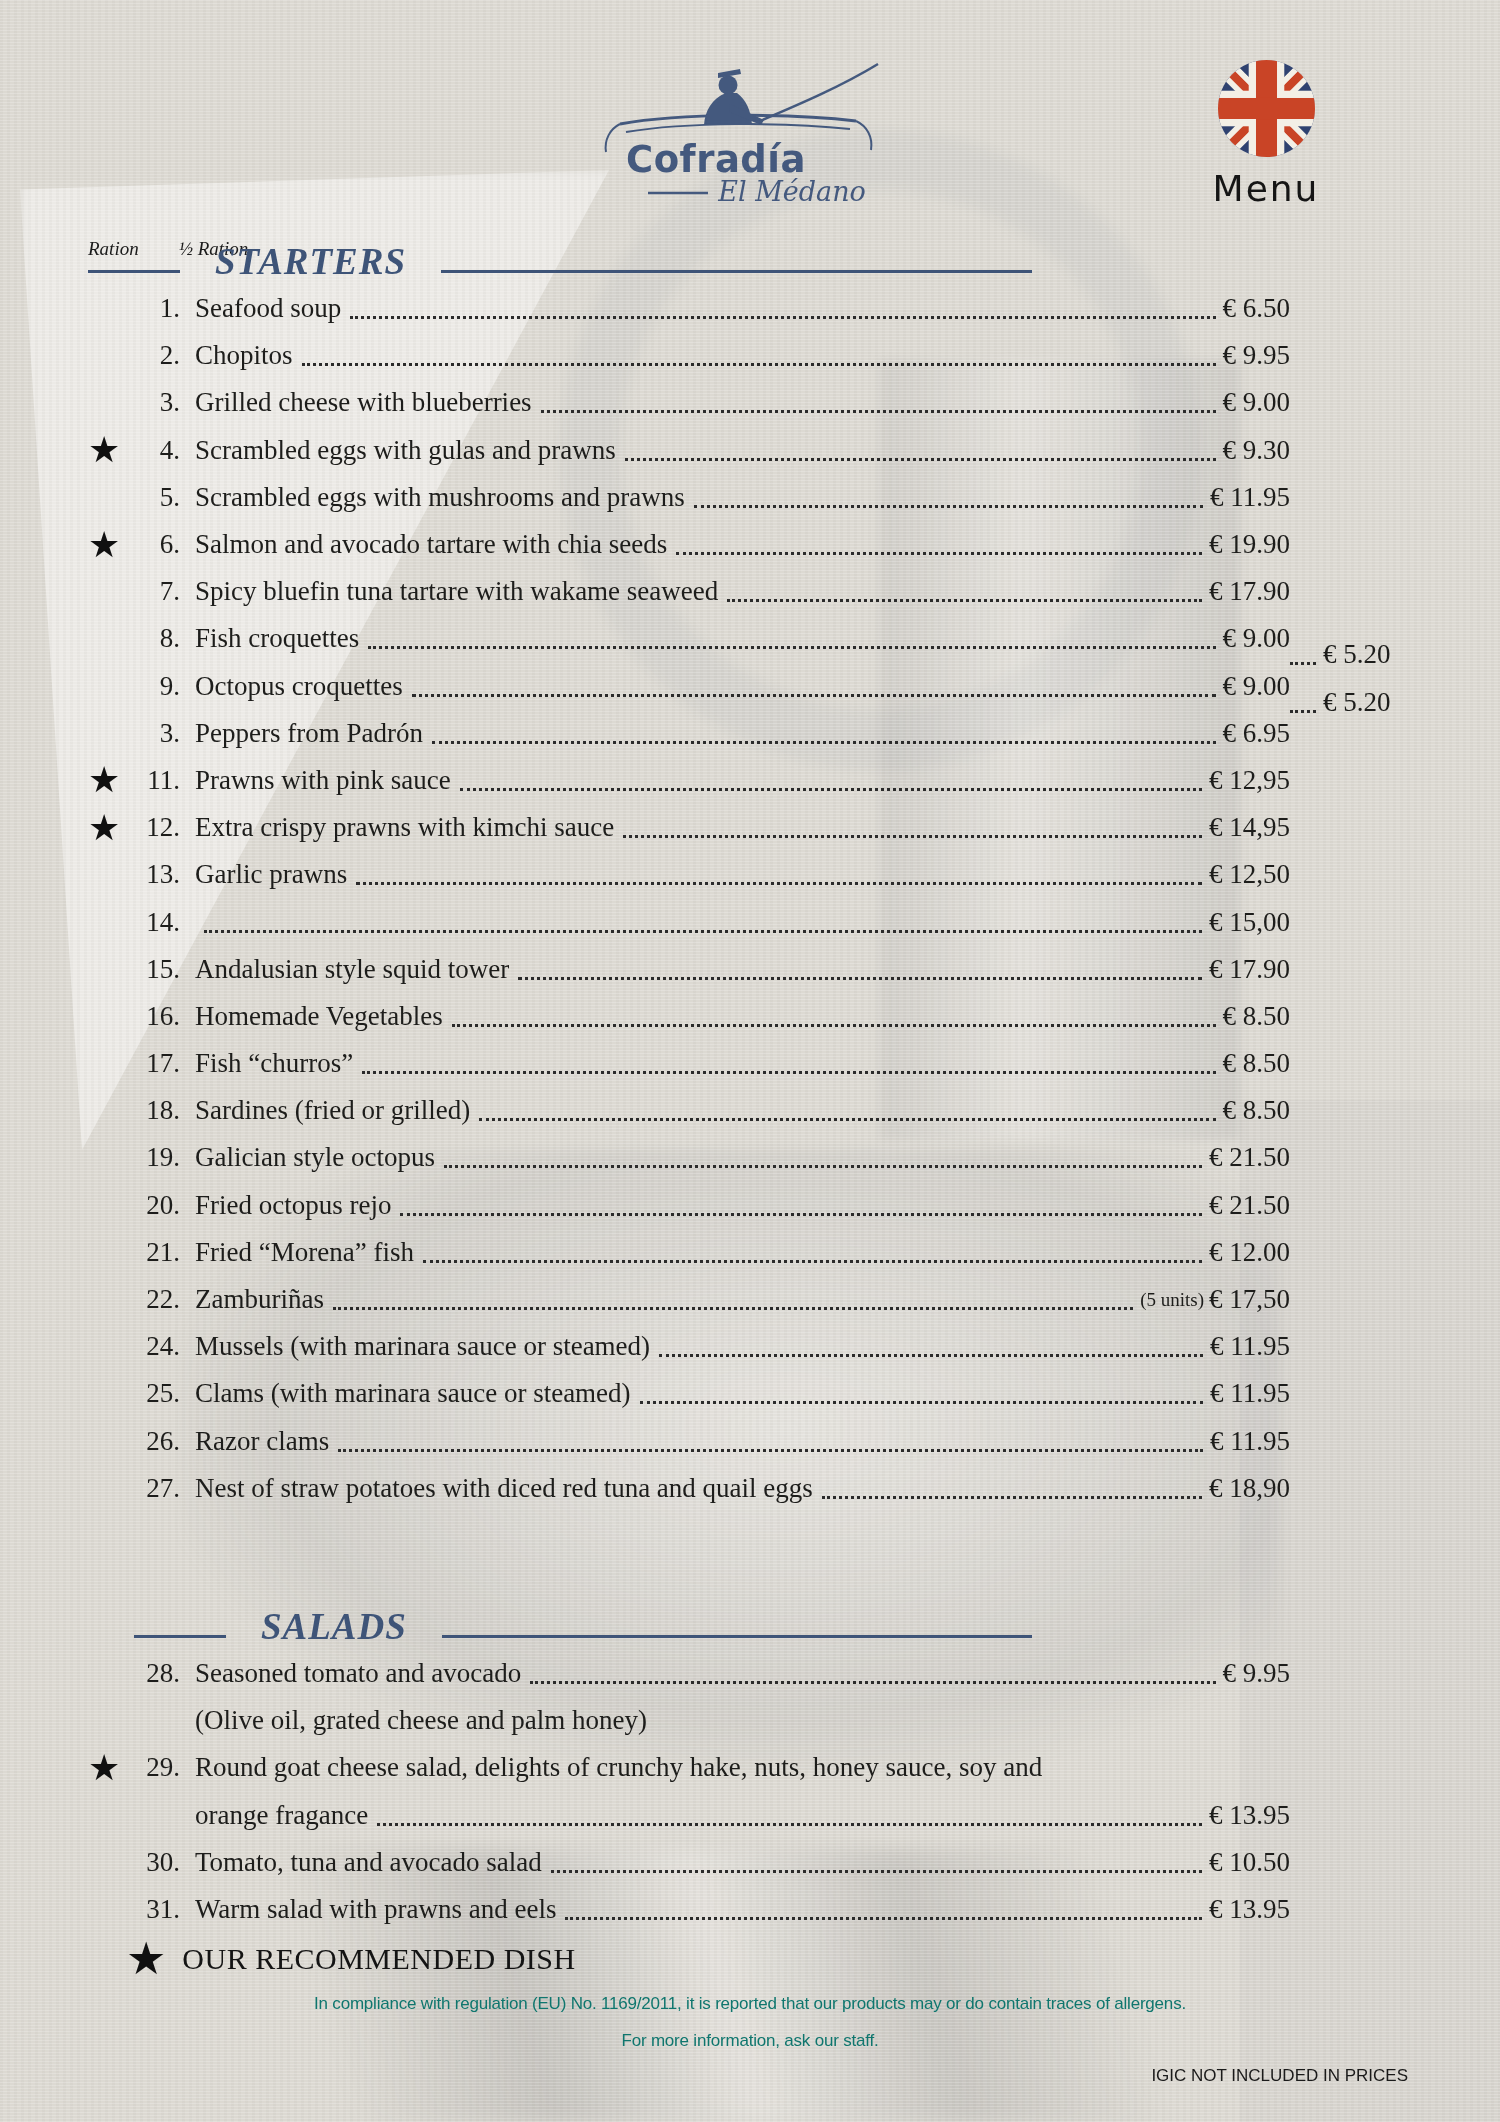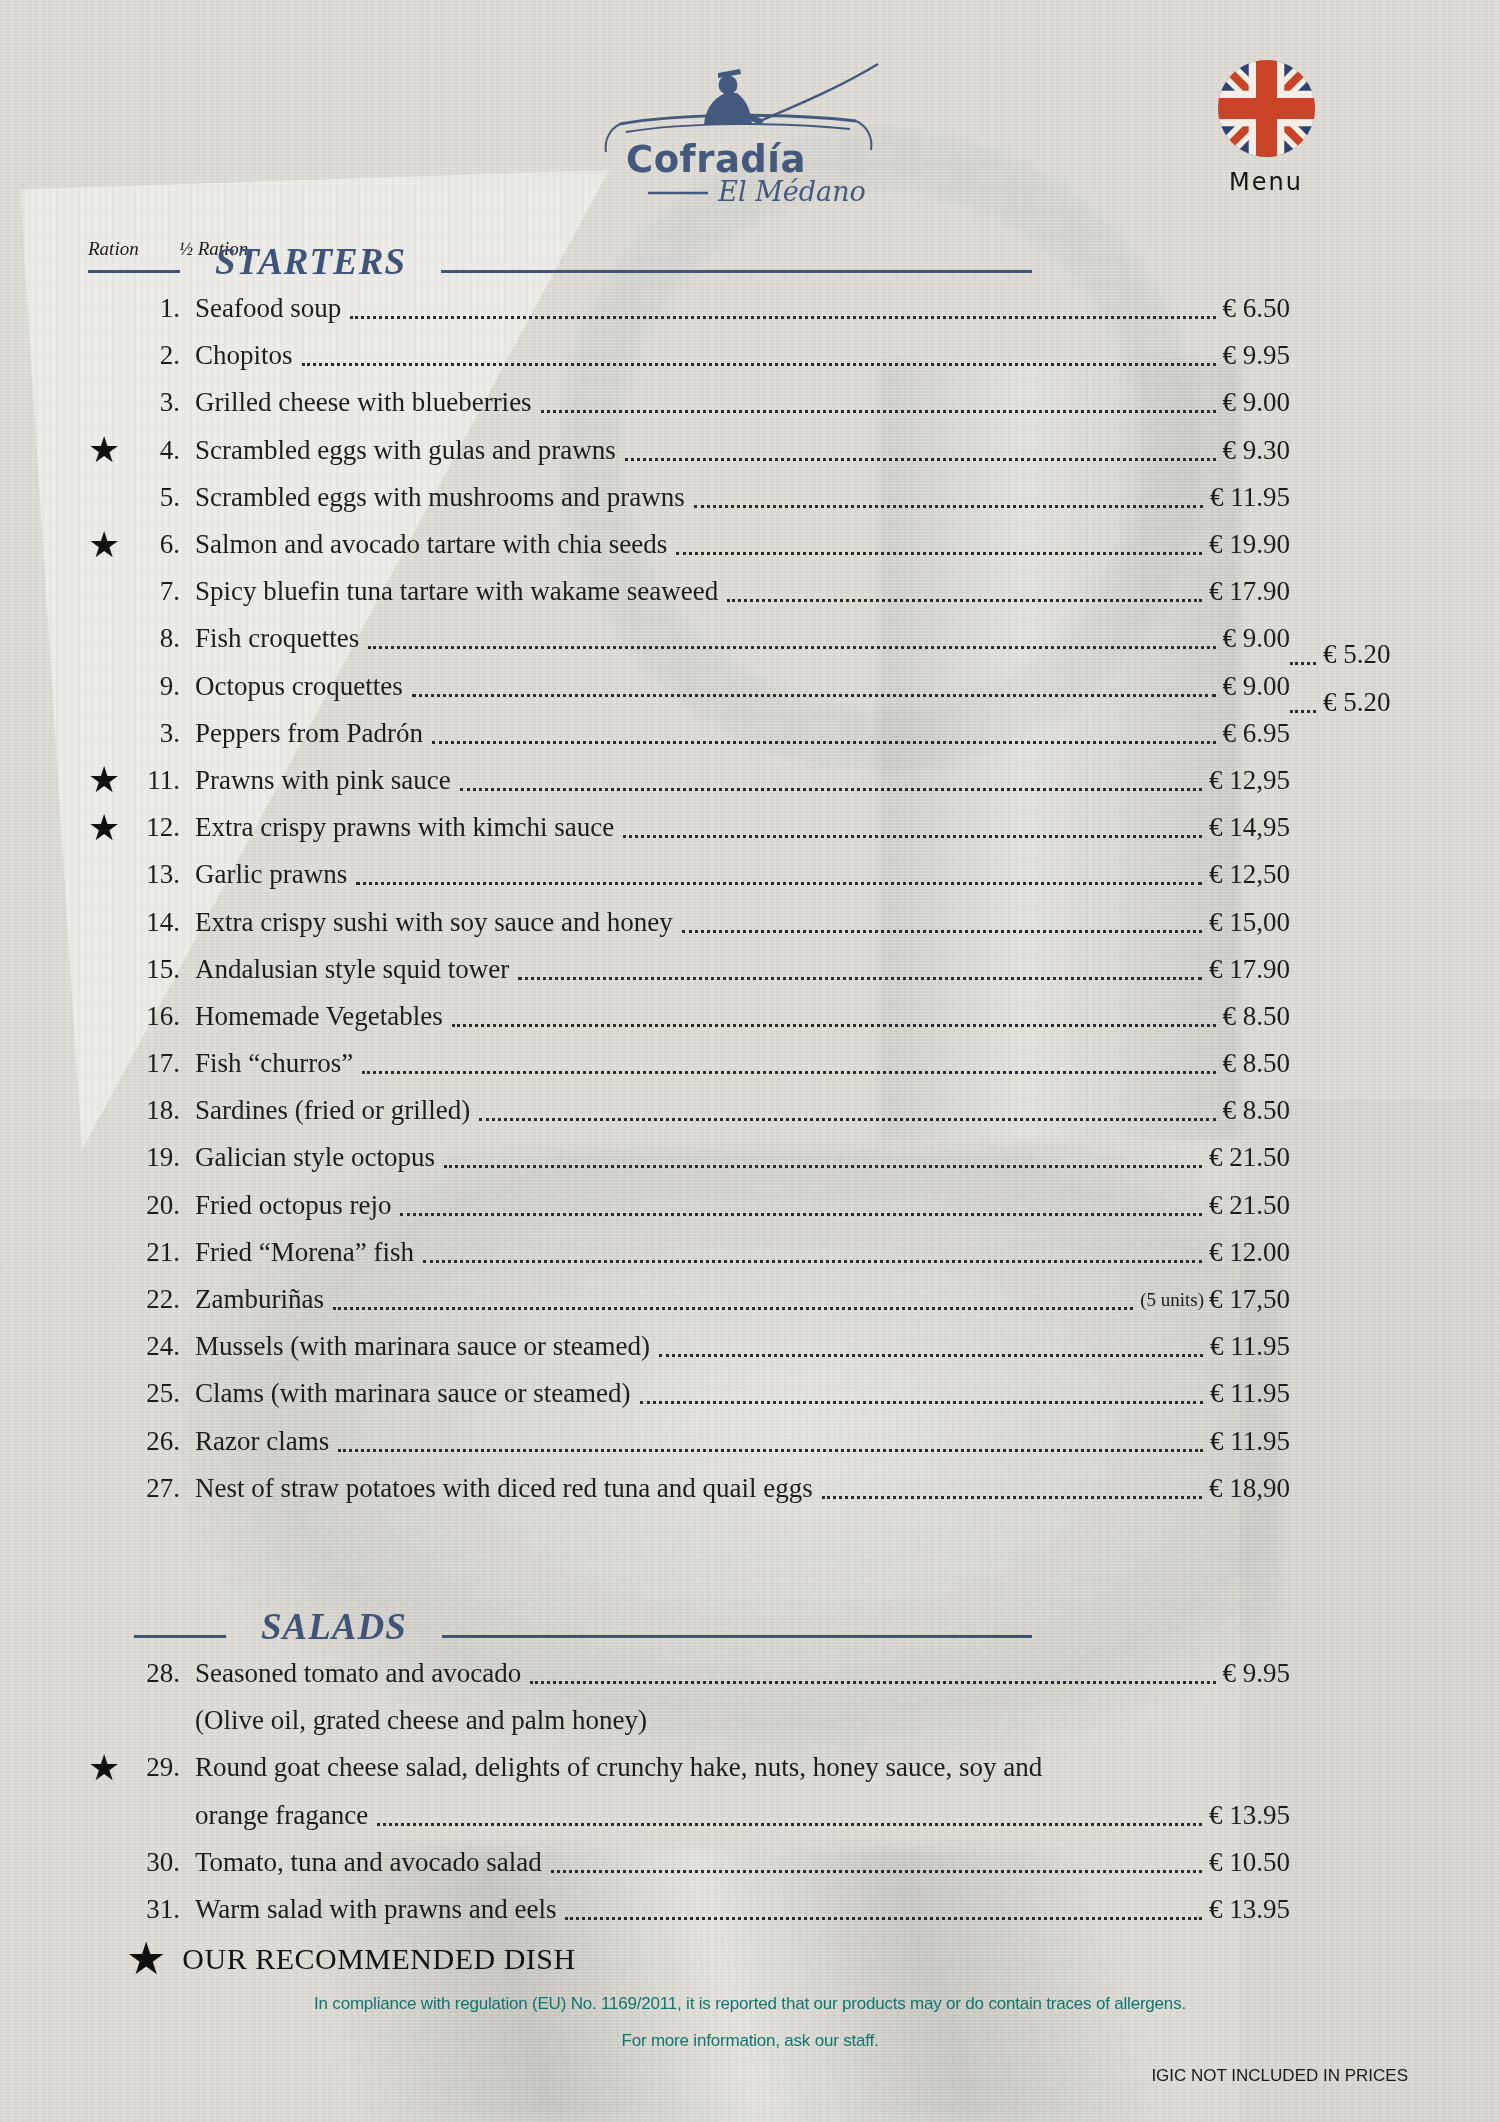--- a/index.html
+++ b/index.html
@@ -21,21 +21,21 @@
           background:linear-gradient(90deg,rgba(110,112,118,.10),rgba(255,255,255,.18) 40%,rgba(105,108,115,.12));}
   .g-plates{left:180px;top:1150px;width:1100px;height:620px;filter:blur(6px);
           background:radial-gradient(ellipse at 55% 45%,rgba(255,255,255,.25),rgba(115,118,124,.10) 60%,transparent 75%);}
   .g-bottom{left:250px;top:1850px;width:950px;height:272px;filter:blur(8px);
           background:linear-gradient(75deg,transparent 10%,rgba(95,96,100,.18) 30%,rgba(255,255,255,.2) 50%,rgba(95,96,100,.16) 70%,transparent 90%);}
   .g-rightband{left:1240px;top:1100px;width:260px;height:1022px;background:rgba(140,140,145,.06);}
   
   .logo{position:absolute;left:580px;top:28px;width:310px;height:185px;z-index:2;}
   .flag{position:absolute;left:1218px;top:60px;width:97px;height:97px;z-index:2;}
   .menu-label{position:absolute;left:1178px;top:168px;width:176px;text-align:center;z-index:2;
-      font-family:"DejaVu Sans",sans-serif;font-size:24px;letter-spacing:2px;color:#151515;}
+      font-family:"DejaVu Sans",sans-serif;font-size:36px;letter-spacing:2px;color:#151515;}
   
   .collabels{position:absolute;left:88px;top:238px;width:1324px;z-index:2;display:flex;
       justify-content:flex-start;align-items:baseline;font-style:italic;font-size:19px;color:#1b1b1b;}
   .collabels .halfr{margin-left:40px;}
   
   .sec{position:absolute;left:88px;width:1324px;z-index:2;}
   #sec-0{top:228px;} #sec-1{top:1593px;}
   .sechead{display:flex;align-items:flex-end;height:52px;width:944px;gap:22px;}
   .sechead h2{margin:0 13px;line-height:1;font-style:italic;font-weight:bold;font-size:37px;
       letter-spacing:1px;color:#3e5478;}
@@ -233,21 +233,20 @@
           <span class="star"></span>
           <span class="num">13.</span>
           <span class="name">Garlic prawns</span>
           <span class="leader"></span>
           <span class="price">€ 12,50</span>
           <span class="halfcell"></span>
         </div>
         <div class="row">
           <span class="star"></span>
           <span class="num">14.</span>
-          <span class="name">Extra crispy sushi with soy sauce and honey</span>
           <span class="leader"></span>
           <span class="price">€ 15,00</span>
           <span class="halfcell"></span>
         </div>
         <div class="row">
           <span class="star"></span>
           <span class="num">15.</span>
           <span class="name">Andalusian style squid tower</span>
           <span class="leader"></span>
           <span class="price">€ 17.90</span>

